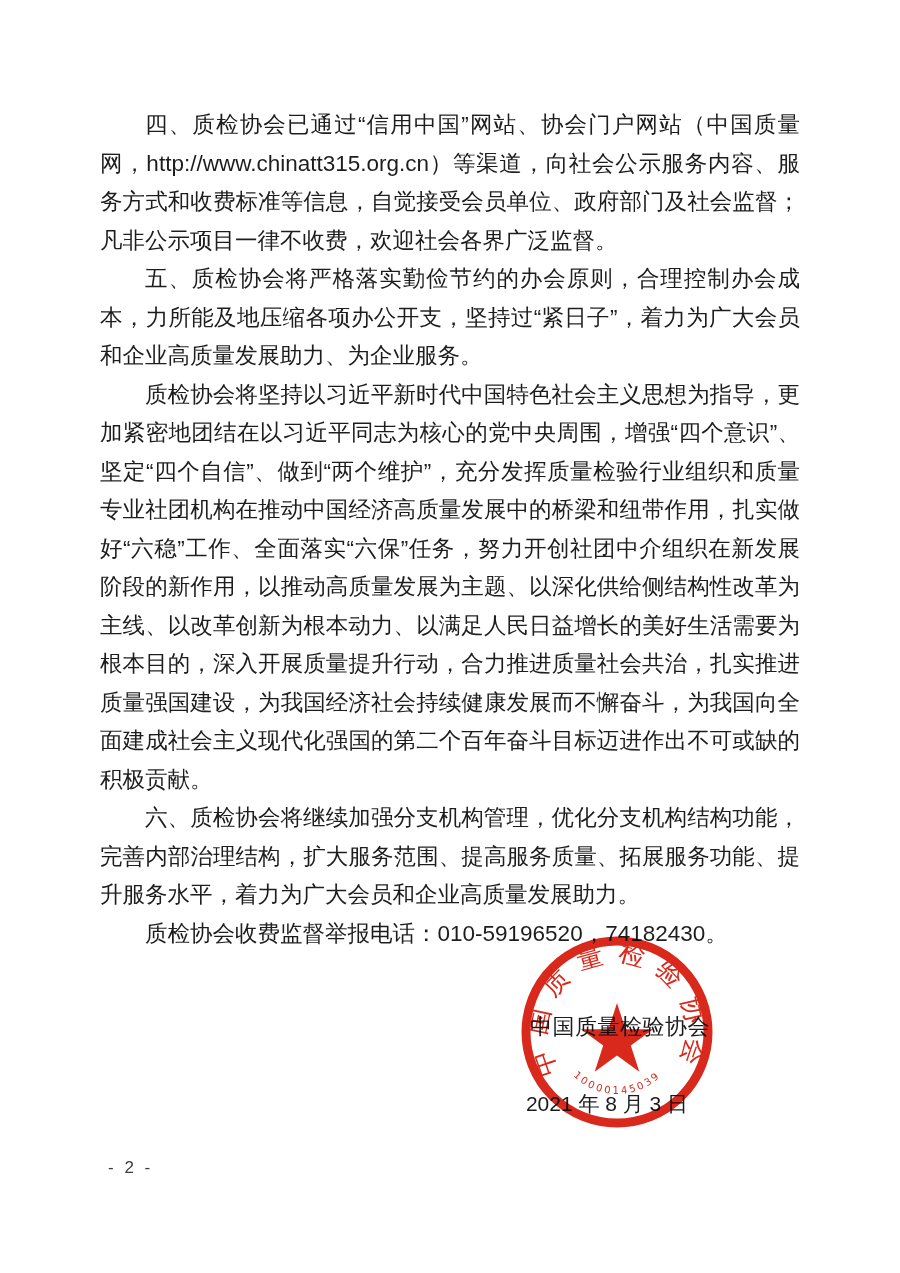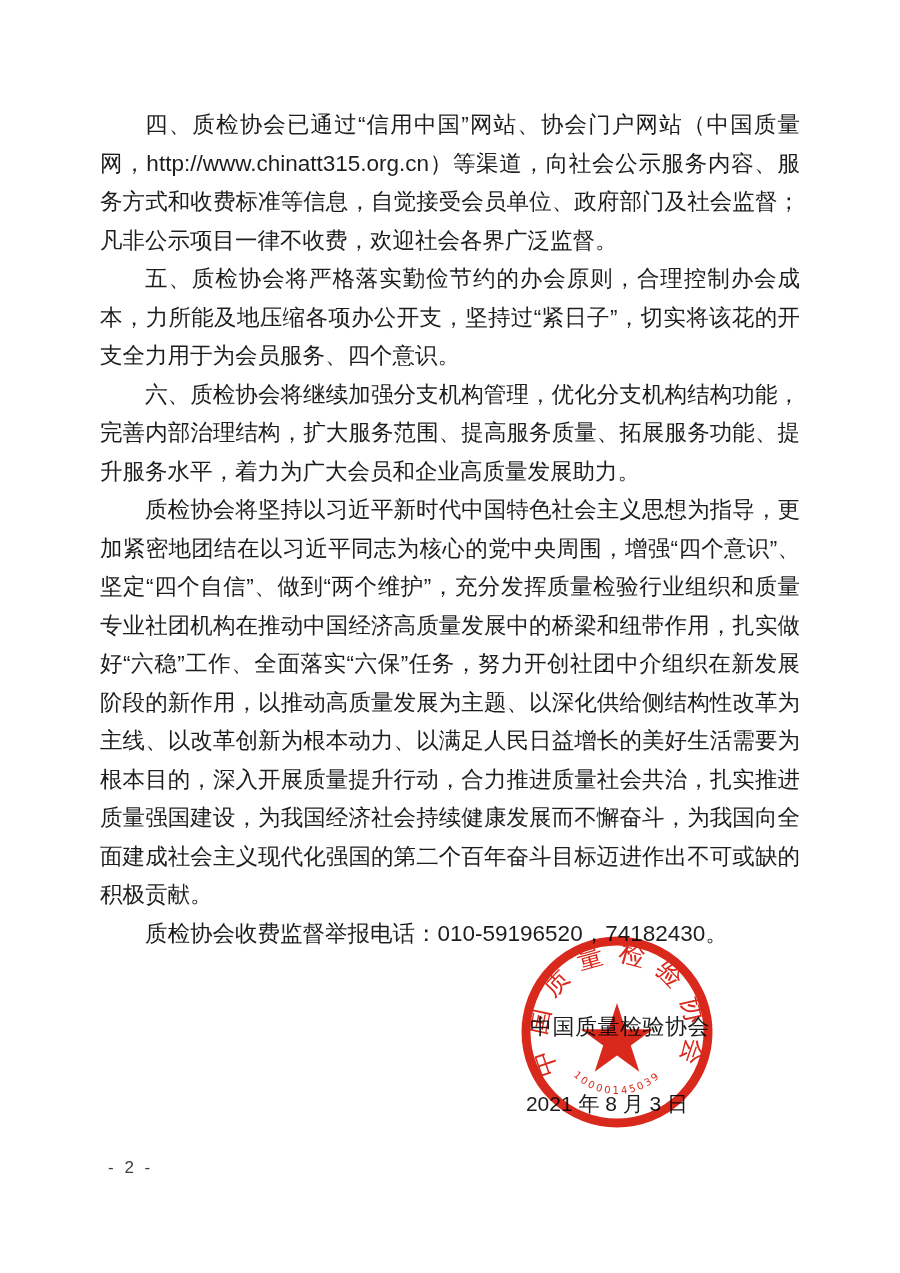--- a/index.html
+++ b/index.html
@@ -80,23 +80,23 @@
     white-space: nowrap;
   }
 </style>
 </head>
 <body>
 
 <div class="page">
 
   <div class="body-text">
     <p>四、质检协会已通过“信用中国”网站、协会门户网站（中国质量网，http://www.chinatt315.org.cn）等渠道，向社会公示服务内容、服务方式和收费标准等信息，自觉接受会员单位、政府部门及社会监督；凡非公示项目一律不收费，欢迎社会各界广泛监督。</p>
-    <p>五、质检协会将严格落实勤俭节约的办会原则，合理控制办会成本，力所能及地压缩各项办公开支，坚持过“紧日子”，切实将该花的开支全力用于为会员服务、四个意识。</p>
+    <p>五、质检协会将严格落实勤俭节约的办会原则，合理控制办会成本，力所能及地压缩各项办公开支，坚持过“紧日子”，着力为广大会员和企业高质量发展助力、为企业服务。</p>
+    <p>质检协会将坚持以习近平新时代中国特色社会主义思想为指导，更加紧密地团结在以习近平同志为核心的党中央周围，增强“四个意识”、坚定“四个自信”、做到“两个维护”，充分发挥质量检验行业组织和质量专业社团机构在推动中国经济高质量发展中的桥梁和纽带作用，扎实做好“六稳”工作、全面落实“六保”任务，努力开创社团中介组织在新发展阶段的新作用，以推动高质量发展为主题、以深化供给侧结构性改革为主线、以改革创新为根本动力、以满足人民日益增长的美好生活需要为根本目的，深入开展质量提升行动，合力推进质量社会共治，扎实推进质量强国建设，为我国经济社会持续健康发展而不懈奋斗，为我国向全面建成社会主义现代化强国的第二个百年奋斗目标迈进作出不可或缺的积极贡献。</p>
     <p>六、质检协会将继续加强分支机构管理，优化分支机构结构功能，完善内部治理结构，扩大服务范围、提高服务质量、拓展服务功能、提升服务水平，着力为广大会员和企业高质量发展助力。</p>
-    <p>质检协会将坚持以习近平新时代中国特色社会主义思想为指导，更加紧密地团结在以习近平同志为核心的党中央周围，增强“四个意识”、坚定“四个自信”、做到“两个维护”，充分发挥质量检验行业组织和质量专业社团机构在推动中国经济高质量发展中的桥梁和纽带作用，扎实做好“六稳”工作、全面落实“六保”任务，努力开创社团中介组织在新发展阶段的新作用，以推动高质量发展为主题、以深化供给侧结构性改革为主线、以改革创新为根本动力、以满足人民日益增长的美好生活需要为根本目的，深入开展质量提升行动，合力推进质量社会共治，扎实推进质量强国建设，为我国经济社会持续健康发展而不懈奋斗，为我国向全面建成社会主义现代化强国的第二个百年奋斗目标迈进作出不可或缺的积极贡献。</p>
     <p>质检协会收费监督举报电话：010-59196520，74182430。</p>
   </div>
 
   <div class="signature-name">中国质量检验协会</div>
   <div class="signature-date">2021 年 8 月 3 日</div>
 
   <div class="seal">
     <svg viewBox="0 0 220 220" xmlns="http://www.w3.org/2000/svg">
       <defs>
         <path id="seal-arc-top" d="M 49.4 145 A 70 70 0 1 1 170.6 145" fill="none"></path>

